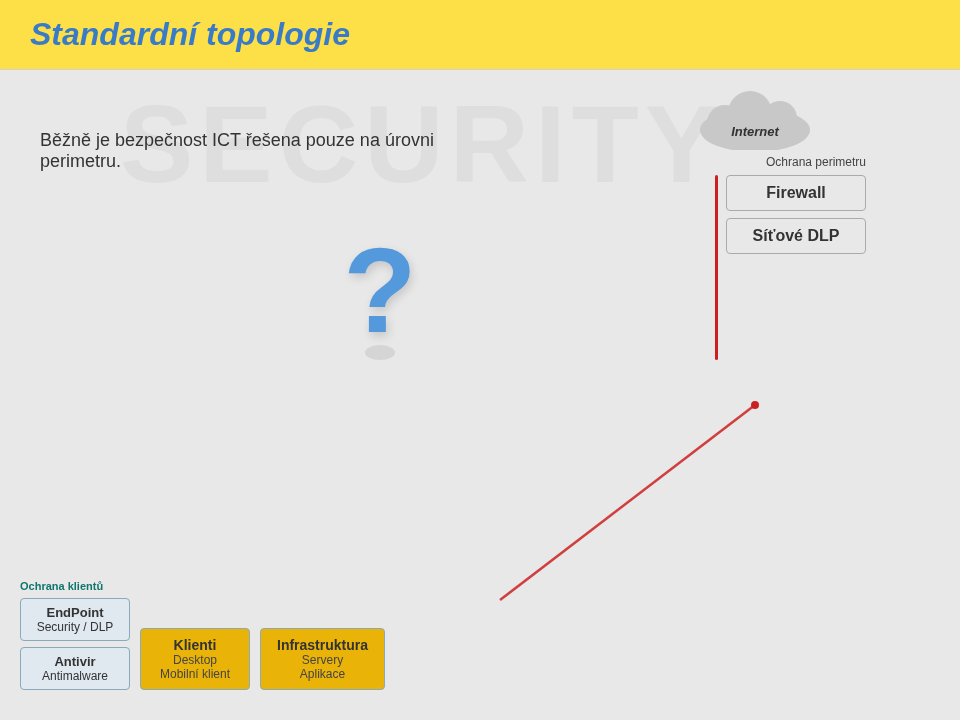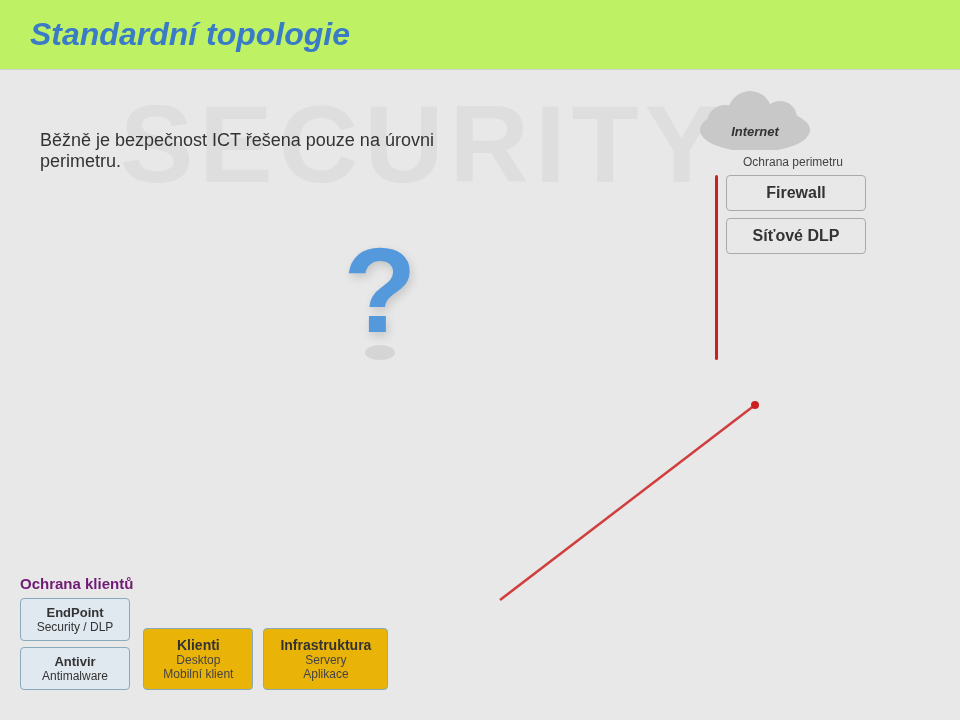--- a/index.html
+++ b/index.html
@@ -28,21 +28,21 @@
       white-space: nowrap;
     }
 
     
     .header {
       position: absolute;
       top: 0;
       left: 0;
       right: 0;
       height: 70px;
-      background: #bef264;
+      background: #fde047;
       border-bottom: 1px solid #d0d0d0;
       display: flex;
       align-items: center;
       justify-content: space-between;
       padding: 0 30px;
       z-index: 10;
     }
 
     .page-title {
       font-size: 32px;
@@ -198,21 +198,21 @@
           <ellipse cx="70" cy="45" rx="55" ry="22" fill="#c8c8c8"></ellipse>
           <circle cx="40" cy="38" r="18" fill="#c8c8c8"></circle>
           <circle cx="65" cy="28" r="22" fill="#c8c8c8"></circle>
           <circle cx="95" cy="33" r="17" fill="#c8c8c8"></circle>
           <text x="70" y="51" text-anchor="middle" font-size="13" font-weight="600" fill="#333" font-style="italic">Internet</text>
         </svg>
       </div>
     </div>
 
     <div style="display:flex;flex-direction:row;align-items:flex-start;margin-left:30px;">
-      <div style="display:flex;flex-direction:column;align-items:center;">
+      <div style="display:flex;flex-direction:column;align-items:flex-end;">
         <div style="font-size:12px;color:#444;margin-bottom:6px;margin-left:5px;">Ochrana perimetru</div>
         <div style="display:flex;flex-direction:row;">
           <div style="width: 3px; background: rgb(204, 32, 32); margin-right: 8px; border-radius: 2px; height: 185px;"></div>
           <div style="display:flex;flex-direction:column;gap:7px;">
             <div class="perim-box">Firewall</div>
             <div class="perim-box">Síťové DLP</div>
           </div>
         </div>
       </div>
     </div>
@@ -221,21 +221,21 @@
   <svg class="diagonal-line-svg" xmlns="http://www.w3.org/2000/svg">
 
     <line x1="755" y1="335" x2="500" y2="530" stroke="#cc2020" stroke-width="2.5" stroke-opacity="0.85"></line>
 
     <circle cx="755" cy="335" r="4" fill="#cc2020"></circle>
   </svg>
 
   <div class="bottom-section">
 
     <div style="display:flex;flex-direction:column;align-items:flex-start;">
-      <div style="font-size:15px;font-weight:600;color:#701a75;margin-bottom:6px;">Ochrana klientů</div>
+      <div style="font-size:11px;font-weight:600;color:#0f766e;margin-bottom:6px;">Ochrana klientů</div>
       <div style="display:flex;flex-direction:column;gap:6px;">
         <div class="client-box">
           <div class="box-title">EndPoint</div>
           <div>Security / DLP</div>
         </div>
         <div class="client-box">
           <div class="box-title">Antivir</div>
           <div>Antimalware</div>
         </div>
       </div>

